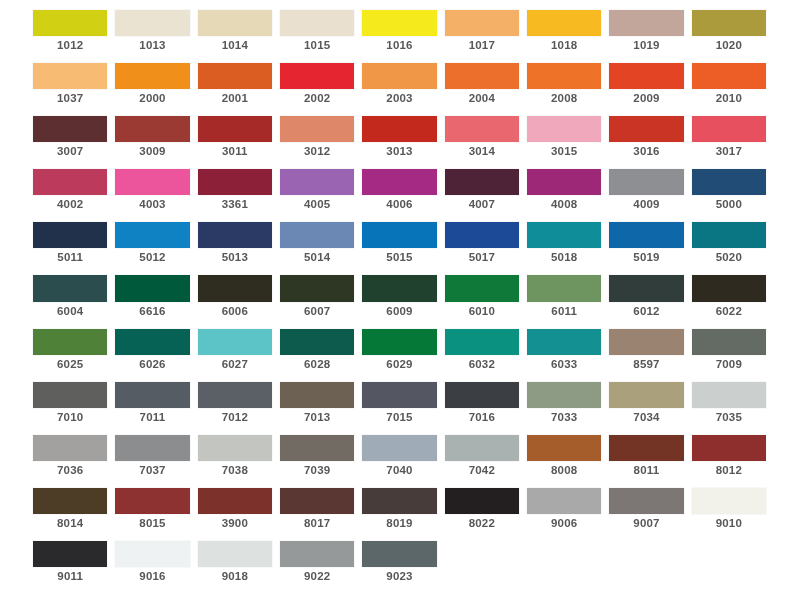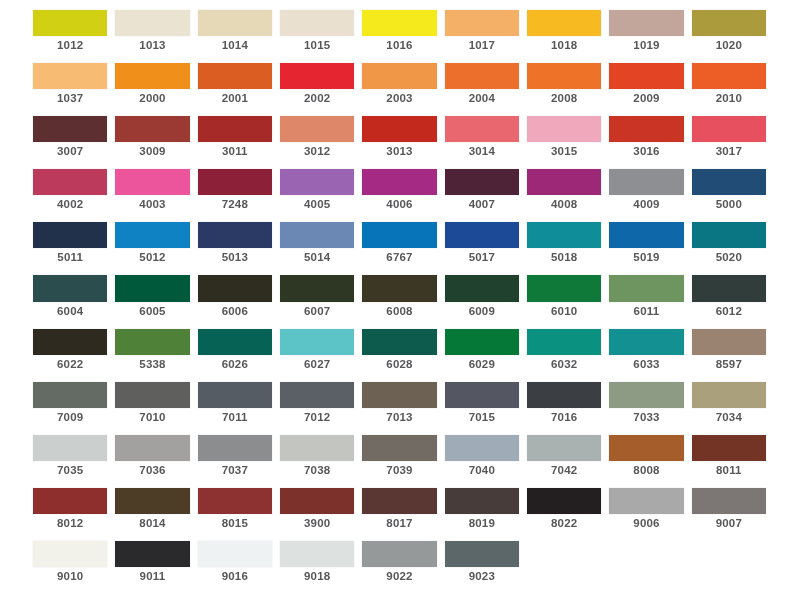--- a/index.html
+++ b/index.html
@@ -175,21 +175,21 @@
       <div class="swatch-cell">
         <div class="swatch-chip" style="background-color: rgb(188, 58, 92);"></div>
         <div class="swatch-label">4002</div>
       </div>
       <div class="swatch-cell">
         <div class="swatch-chip" style="background-color: rgb(236, 84, 156);"></div>
         <div class="swatch-label">4003</div>
       </div>
       <div class="swatch-cell">
         <div class="swatch-chip" style="background-color: rgb(140, 32, 57);"></div>
-        <div class="swatch-label">7248</div>
+        <div class="swatch-label">3361</div>
       </div>
       <div class="swatch-cell">
         <div class="swatch-chip" style="background-color: rgb(155, 100, 179);"></div>
         <div class="swatch-label">4005</div>
       </div>
       <div class="swatch-cell">
         <div class="swatch-chip" style="background-color: rgb(165, 42, 132);"></div>
         <div class="swatch-label">4006</div>
       </div>
       <div class="swatch-cell">
@@ -219,21 +219,21 @@
       <div class="swatch-cell">
         <div class="swatch-chip" style="background-color: rgb(43, 58, 100);"></div>
         <div class="swatch-label">5013</div>
       </div>
       <div class="swatch-cell">
         <div class="swatch-chip" style="background-color: rgb(107, 136, 181);"></div>
         <div class="swatch-label">5014</div>
       </div>
       <div class="swatch-cell">
         <div class="swatch-chip" style="background-color: rgb(7, 115, 184);"></div>
-        <div class="swatch-label">6767</div>
+        <div class="swatch-label">5015</div>
       </div>
       <div class="swatch-cell">
         <div class="swatch-chip" style="background-color: rgb(28, 74, 151);"></div>
         <div class="swatch-label">5017</div>
       </div>
       <div class="swatch-cell">
         <div class="swatch-chip" style="background-color: rgb(15, 142, 154);"></div>
         <div class="swatch-label">5018</div>
       </div>
       <div class="swatch-cell">
@@ -243,35 +243,31 @@
       <div class="swatch-cell">
         <div class="swatch-chip" style="background-color: rgb(11, 118, 131);"></div>
         <div class="swatch-label">5020</div>
       </div>
       <div class="swatch-cell">
         <div class="swatch-chip" style="background-color: rgb(43, 77, 77);"></div>
         <div class="swatch-label">6004</div>
       </div>
       <div class="swatch-cell">
         <div class="swatch-chip" style="background-color: rgb(0, 89, 58);"></div>
-        <div class="swatch-label">6005</div>
+        <div class="swatch-label">6616</div>
       </div>
       <div class="swatch-cell">
         <div class="swatch-chip" style="background-color: rgb(46, 45, 32);"></div>
         <div class="swatch-label">6006</div>
       </div>
       <div class="swatch-cell">
         <div class="swatch-chip" style="background-color: rgb(45, 55, 36);"></div>
         <div class="swatch-label">6007</div>
       </div>
       <div class="swatch-cell">
-        <div class="swatch-chip" style="background-color: rgb(60, 54, 36);"></div>
-        <div class="swatch-label">6008</div>
-      </div>
-      <div class="swatch-cell">
         <div class="swatch-chip" style="background-color: rgb(32, 65, 46);"></div>
         <div class="swatch-label">6009</div>
       </div>
       <div class="swatch-cell">
         <div class="swatch-chip" style="background-color: rgb(15, 121, 57);"></div>
         <div class="swatch-label">6010</div>
       </div>
       <div class="swatch-cell">
         <div class="swatch-chip" style="background-color: rgb(110, 148, 96);"></div>
         <div class="swatch-label">6011</div>
@@ -279,21 +275,21 @@
       <div class="swatch-cell">
         <div class="swatch-chip" style="background-color: rgb(48, 61, 58);"></div>
         <div class="swatch-label">6012</div>
       </div>
       <div class="swatch-cell">
         <div class="swatch-chip" style="background-color: rgb(47, 42, 32);"></div>
         <div class="swatch-label">6022</div>
       </div>
       <div class="swatch-cell">
         <div class="swatch-chip" style="background-color: rgb(79, 129, 57);"></div>
-        <div class="swatch-label">5338</div>
+        <div class="swatch-label">6025</div>
       </div>
       <div class="swatch-cell">
         <div class="swatch-chip" style="background-color: rgb(5, 98, 84);"></div>
         <div class="swatch-label">6026</div>
       </div>
       <div class="swatch-cell">
         <div class="swatch-chip" style="background-color: rgb(92, 195, 198);"></div>
         <div class="swatch-label">6027</div>
       </div>
       <div class="swatch-cell">

